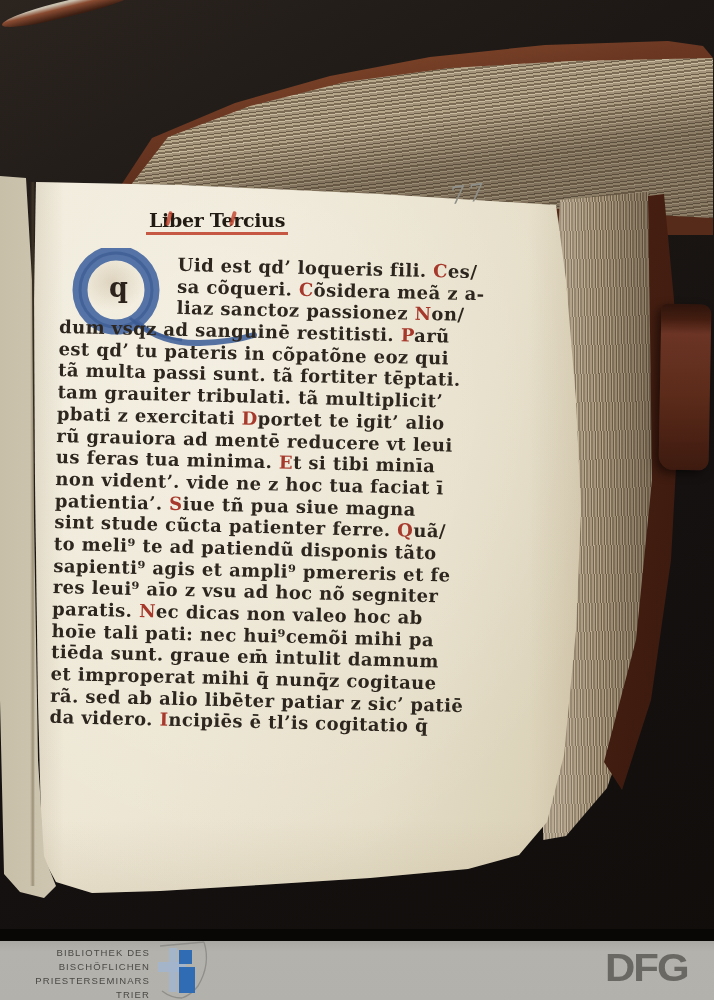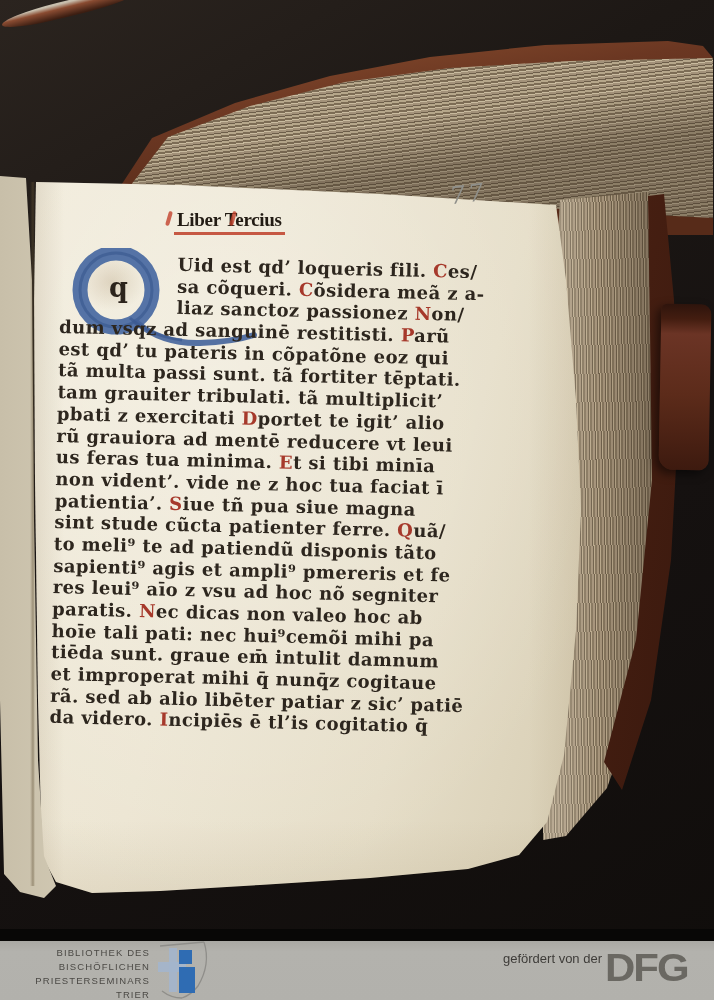--- a/index.html
+++ b/index.html
@@ -46,23 +46,23 @@
   
   .left-sliver{clip-path:polygon(0px 176px,26px 178px,32px 280px,34px 520px,38px 760px,44px 856px,56px 886px,44px 898px,20px 892px,4px 874px,0px 700px);
     background:linear-gradient(90deg,#c8bfa9 0%,#e9e2ce 38%,#ddd5bf 78%,#b8ae94 97%);}
   .gutter-line{left:30px;top:182px;width:5px;height:704px;
     background:linear-gradient(90deg,rgba(0,0,0,0),rgba(96,80,52,.45) 60%,rgba(0,0,0,0));}
 
   .stain{left:66px;top:242px;width:92px;height:80px;border-radius:50%;
     background:radial-gradient(closest-side,rgba(148,118,76,.22),rgba(0,0,0,0) 72%);}
 
   
-  .heading{position:absolute;left:174px;top:209px;color:#221b13;font-weight:700;
+  .heading{position:absolute;left:146px;top:209px;color:#221b13;font-weight:700;
     font-size:19px;letter-spacing:-.3px;border-bottom:3px solid rgba(190,62,40,.85);
-    padding:0 3px 1px 3px;white-space:nowrap;font-family:Liberation Serif, serif;}
+    padding:0 3px 1px 3px;white-space:nowrap;}
   .rub-mark{position:absolute;width:4px;height:15px;background:#c2402a;border-radius:2px;
     opacity:.8;transform:rotate(16deg);}
   .pencil{position:absolute;left:450px;top:180px;font-size:24px;font-style:italic;
     letter-spacing:3px;color:#8f8f8a;transform:rotate(-7deg);}
   .initial-svg{position:absolute;left:70px;top:248px;}
   .guide-q{position:absolute;left:109px;top:272px;font-size:27px;font-weight:700;color:#2c241c;}
 
   .text-block{position:absolute;left:61px;top:251px;width:502px;
     transform:rotate(1.4deg);transform-origin:0 0;}
   .tline{height:21.7px;line-height:21.7px;font-size:18px;font-weight:700;
@@ -152,18 +152,17 @@
     <path d="M 6 10 L 50 6" fill="none" stroke="#8f8e8a" stroke-width="1.3"></path>
     <path d="M 50 6 Q 57 28 44 50 Q 37 59 28 62" fill="none" stroke="#8f8e8a" stroke-width="1.3"></path>
     <path d="M 8 55 Q 17 62 28 62" fill="none" stroke="#8f8e8a" stroke-width="1.3"></path>
     <rect x="15" y="12" width="8" height="44" fill="#a3b5cc" opacity="0.9"></rect>
     <rect x="4" y="26" width="28" height="10" fill="#a3b5cc" opacity="0.9"></rect>
     <rect x="25" y="14" width="13" height="14" fill="#2f6cb3"></rect>
     <rect x="25" y="31" width="16" height="26" fill="#2f6cb3"></rect>
   </svg>
 
   <div class="fund-text">
-    <div>gefördert von der</div>
   </div>
 
   <div class="dfg">DFG</div>
 
 </div>
 
 </body></html>

